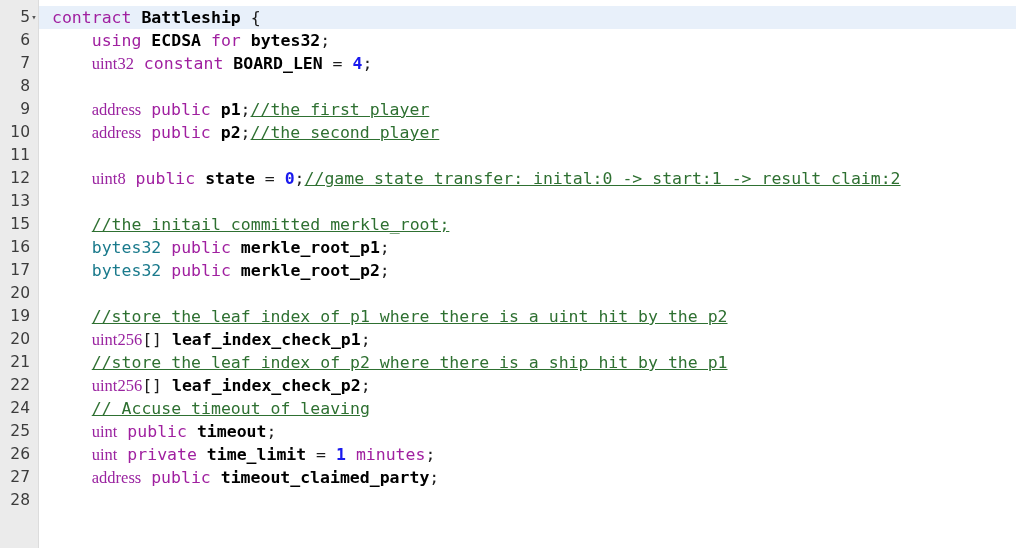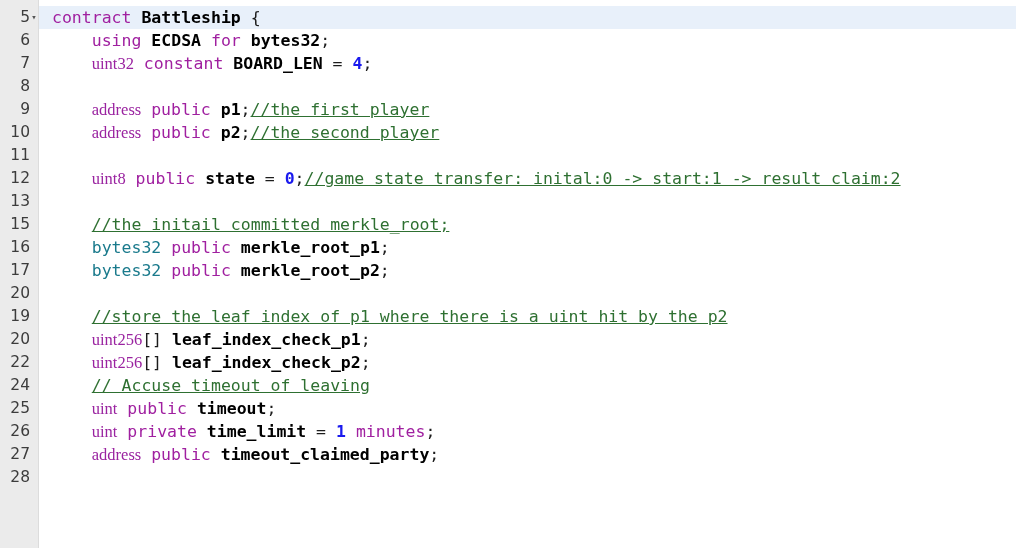--- a/index.html
+++ b/index.html
@@ -111,20 +111,21 @@
       <div class="line"><span class="ln">10</span><span class="code"><span class="plain">    </span><span class="typ">address</span><span class="plain"> </span><span class="kw">public</span><span class="plain"> </span><span class="ident">p2</span><span class="punc">;</span><span class="cmt">//the second player</span></span></div>
       <div class="line"><span class="ln">11</span></div>
       <div class="line"><span class="ln">12</span><span class="code"><span class="plain">    </span><span class="typ">uint8</span><span class="plain"> </span><span class="kw">public</span><span class="plain"> </span><span class="ident">state</span><span class="punc"> = </span><span class="num">0</span><span class="punc">;</span><span class="cmt">//game state transfer: inital:0 -&gt; start:1 -&gt; result claim:2</span></span></div>
       <div class="line"><span class="ln">13</span></div>
       <div class="line"><span class="ln">15</span><span class="code"><span class="plain">    </span><span class="cmt">//the initail committed merkle_root;</span></span></div>
       <div class="line"><span class="ln">16</span><span class="code"><span class="plain">    </span><span class="typ2">bytes32</span><span class="plain"> </span><span class="kw">public</span><span class="plain"> </span><span class="ident">merkle_root_p1</span><span class="punc">;</span></span></div>
       <div class="line"><span class="ln">17</span><span class="code"><span class="plain">    </span><span class="typ2">bytes32</span><span class="plain"> </span><span class="kw">public</span><span class="plain"> </span><span class="ident">merkle_root_p2</span><span class="punc">;</span></span></div>
       <div class="line"><span class="ln">20</span><span class="code"></span></div>
       <div class="line"><span class="ln">19</span><span class="code"><span class="plain">    </span><span class="cmt">//store the leaf index of p1 where there is a uint hit by the p2</span></span></div>
       <div class="line"><span class="ln">20</span><span class="code"><span class="plain">    </span><span class="typ">uint256</span><span class="punc">[] </span><span class="ident">leaf_index_check_p1</span><span class="punc">;</span></span></div>
+      <div class="line"><span class="ln">21</span><span class="code"><span class="plain">    </span><span class="cmt">//store the leaf index of p2 where there is a ship hit by the p1</span></span></div>
       <div class="line"><span class="ln">22</span><span class="code"><span class="plain">    </span><span class="typ">uint256</span><span class="punc">[] </span><span class="ident">leaf_index_check_p2</span><span class="punc">;</span></span></div>
       <div class="line"><span class="ln">24</span><span class="code"><span class="plain">    </span><span class="cmt">// Accuse timeout of leaving</span></span></div>
       <div class="line"><span class="ln">25</span><span class="code"><span class="plain">    </span><span class="typ">uint</span><span class="plain"> </span><span class="kw">public</span><span class="plain"> </span><span class="ident">timeout</span><span class="punc">;</span></span></div>
       <div class="line"><span class="ln">26</span><span class="code"><span class="plain">    </span><span class="typ">uint</span><span class="plain"> </span><span class="kw">private</span><span class="plain"> </span><span class="ident">time_limit</span><span class="punc"> = </span><span class="num">1</span><span class="plain"> </span><span class="kw">minutes</span><span class="punc">;</span></span></div>
       <div class="line"><span class="ln">27</span><span class="code"><span class="plain">    </span><span class="typ">address</span><span class="plain"> </span><span class="kw">public</span><span class="plain"> </span><span class="ident">timeout_claimed_party</span><span class="punc">;</span></span></div>
       <div class="line"><span class="ln">28</span><span class="code"></span></div>
     </div>
 </div>
 
 </body></html>

